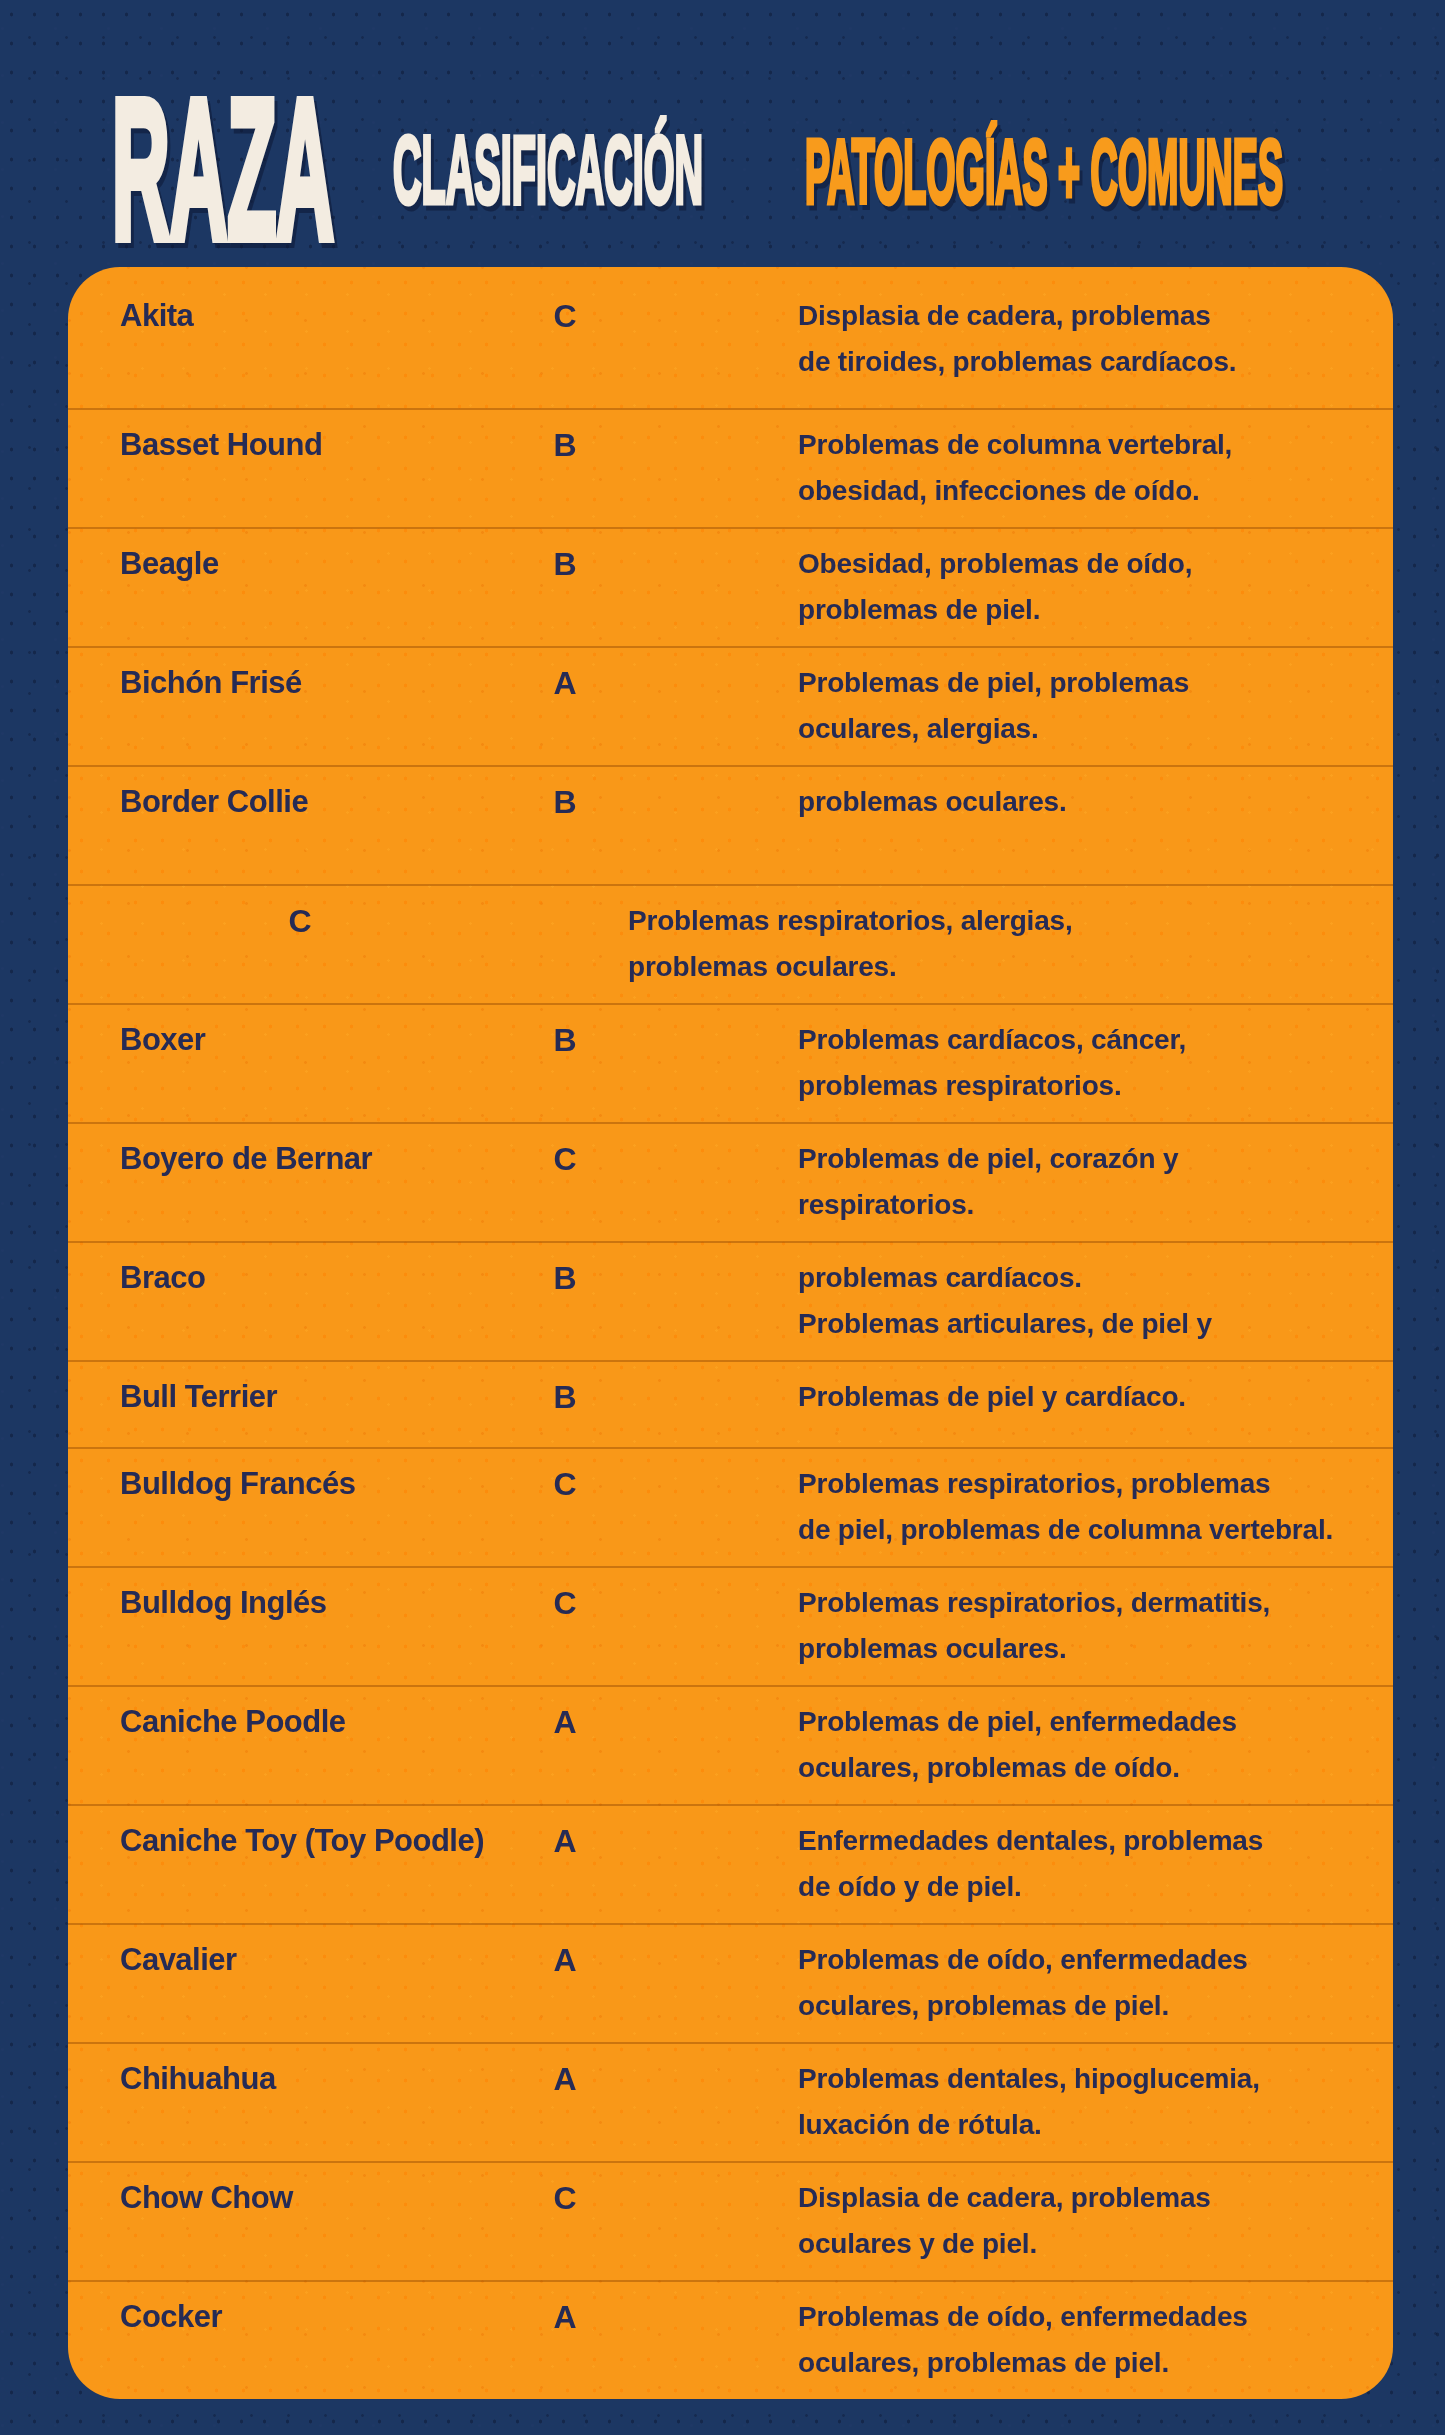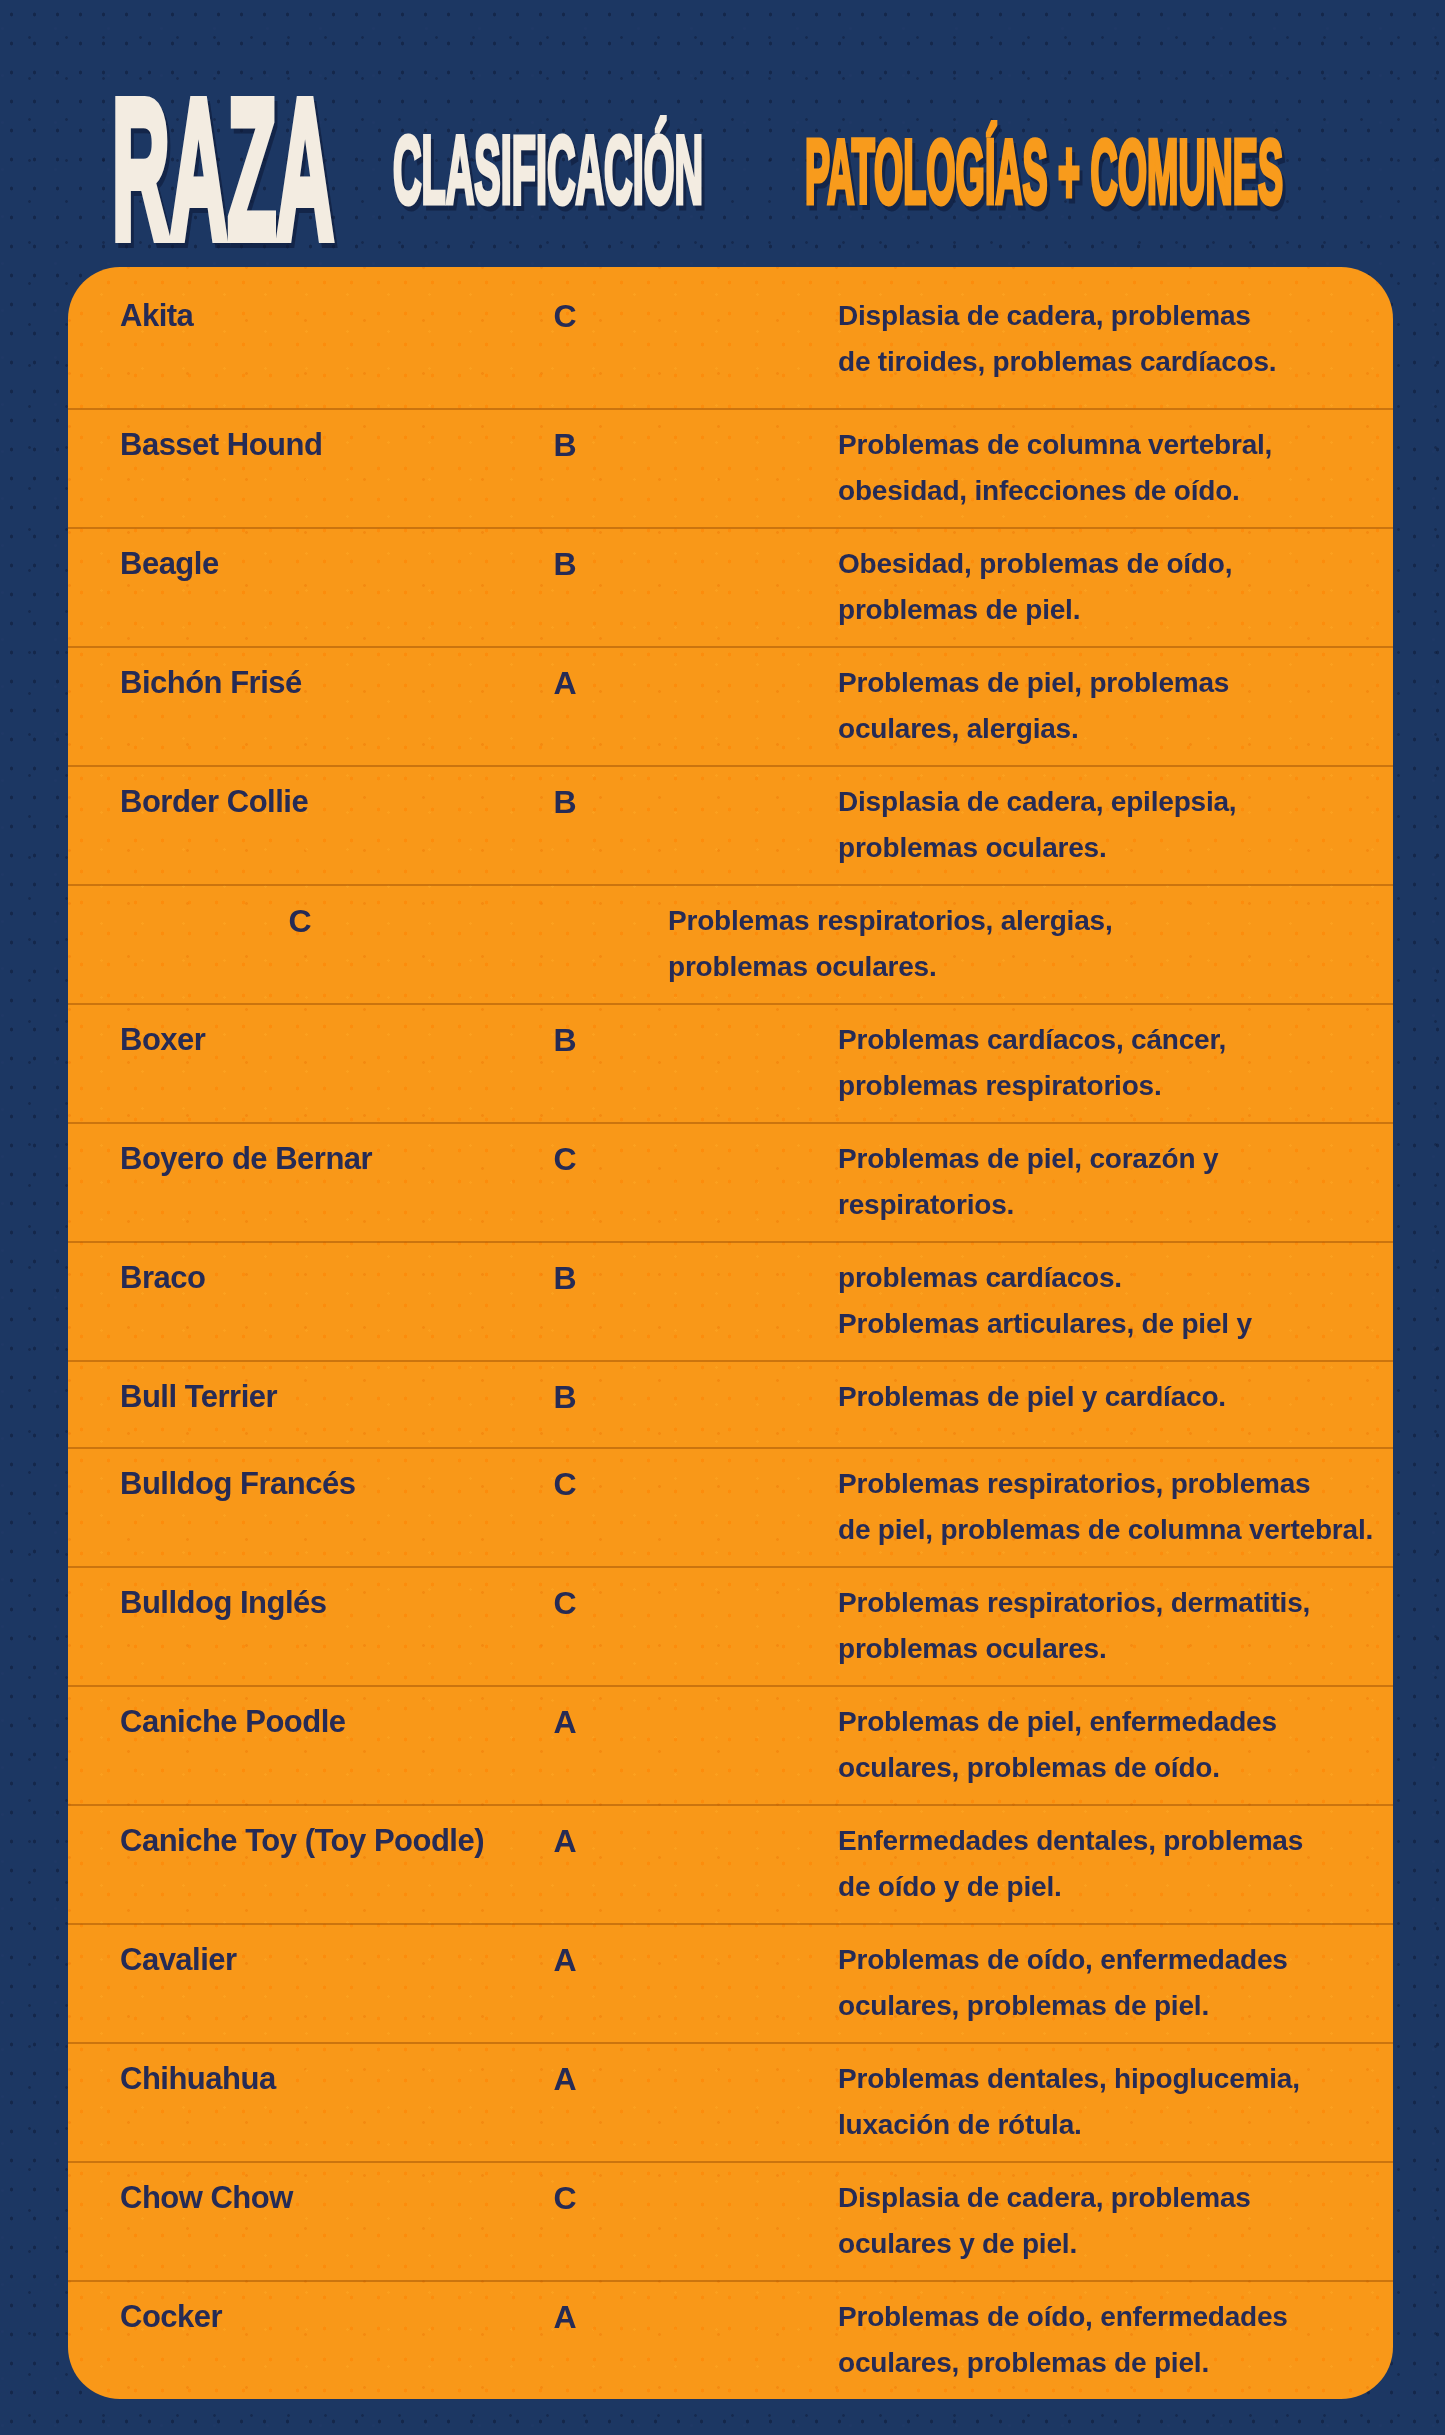--- a/index.html
+++ b/index.html
@@ -61,21 +61,21 @@
     font-weight:bold;font-size:31px;letter-spacing:-0.5px;
     color:#262b55;line-height:46px;white-space:nowrap;
   }
   .letter{
     font-weight:bold;font-size:32px;color:#262b55;
     line-height:46px;text-align:center;
   }
   .path{padding-left:148px;}
   .path .line{
     font-weight:bold;font-size:28px;letter-spacing:-0.2px;
-    color:#262b55;line-height:46px;white-space:nowrap;margin-left:40px;
+    color:#262b55;line-height:46px;white-space:nowrap;
   }
 </style>
 </head>
 <body>
 
 <div class="header">
   <svg class="h-raza hdr-shadow" width="240" height="160">
     <text x="0" y="146" font-size="198" textLength="222" lengthAdjust="spacingAndGlyphs">RAZA</text>
   </svg>
   <svg class="h-clasif hdr-shadow" width="330" height="105">
@@ -116,21 +116,20 @@
       <div class="letter">A</div>
       <div class="path">
         <div class="line">Problemas de piel, problemas</div>
         <div class="line">oculares, alergias.</div>
       </div>
     </div>
     <div class="row">
       <div class="breed">Border Collie</div>
       <div class="letter">B</div>
       <div class="path">
-        <div class="line">Displasia de cadera, epilepsia,</div>
         <div class="line">problemas oculares.</div>
       </div>
     </div>
     <div class="row">
       <div class="letter">C</div>
       <div class="path">
         <div class="line">Problemas respiratorios, alergias,</div>
         <div class="line">problemas oculares.</div>
       </div>
     </div>

